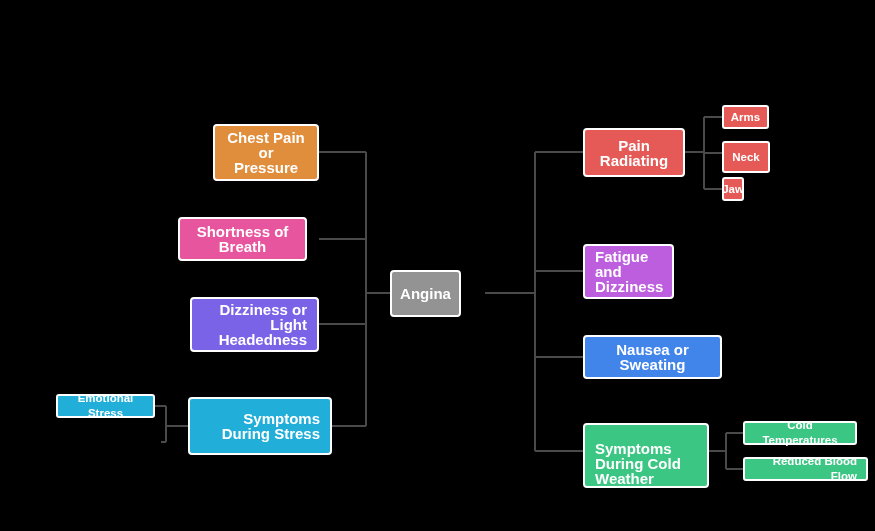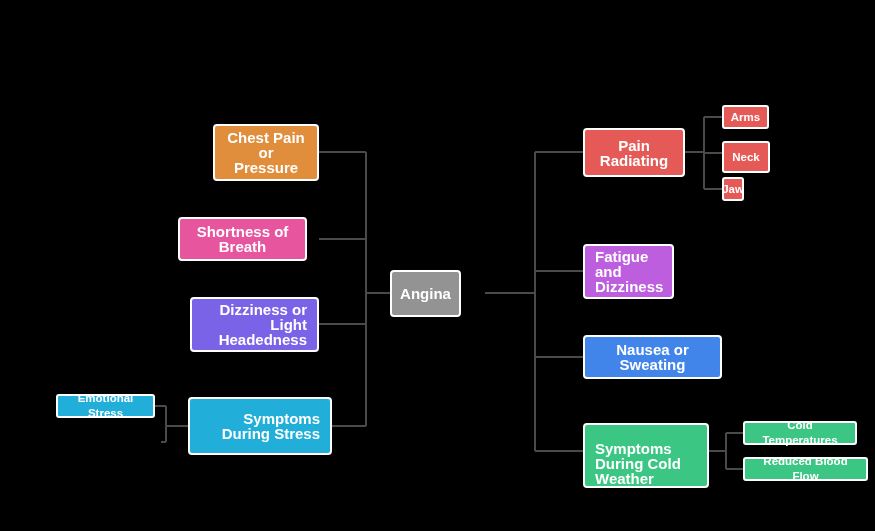--- a/index.html
+++ b/index.html
@@ -136,17 +136,17 @@
   </div>
 
   <div class="node c-left" style="left: 583px; top: 423px; width: 126px; height: 65px; background: rgb(60, 198, 132); align-items: flex-end;">
     <span class="lbl">Symptoms During Cold Weather</span>
   </div>
 
   <div class="node small c-center" style="left: 743px; top: 421px; width: 114px; height: 24px; background: rgb(60, 198, 132);">
     <span class="lbl">Cold Temperatures</span>
   </div>
 
-  <div class="node small c-center" style="left: 743px; top: 457px; width: 125px; height: 24px; background: rgb(60, 198, 132);">
+  <div class="node small c-center" style="left: 743px; top: 457px; width: 125px; height: 24px; background: rgb(60, 198, 132); text-align: right;">
     <span class="lbl">Reduced Blood Flow</span>
   </div>
 
 </div>
 
 </body></html>

